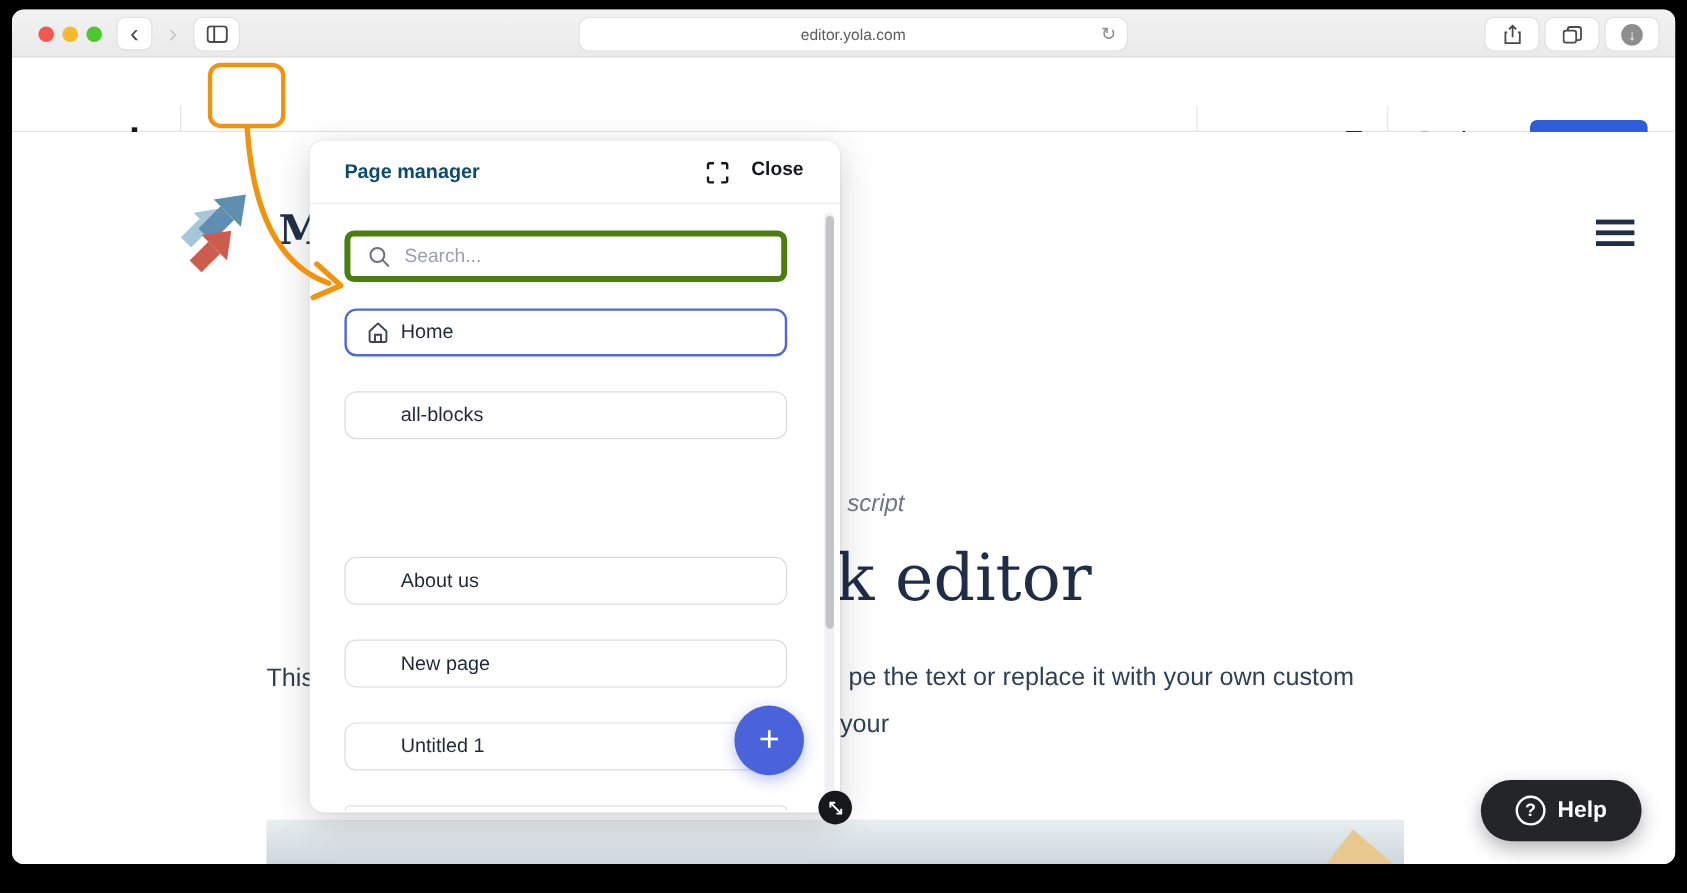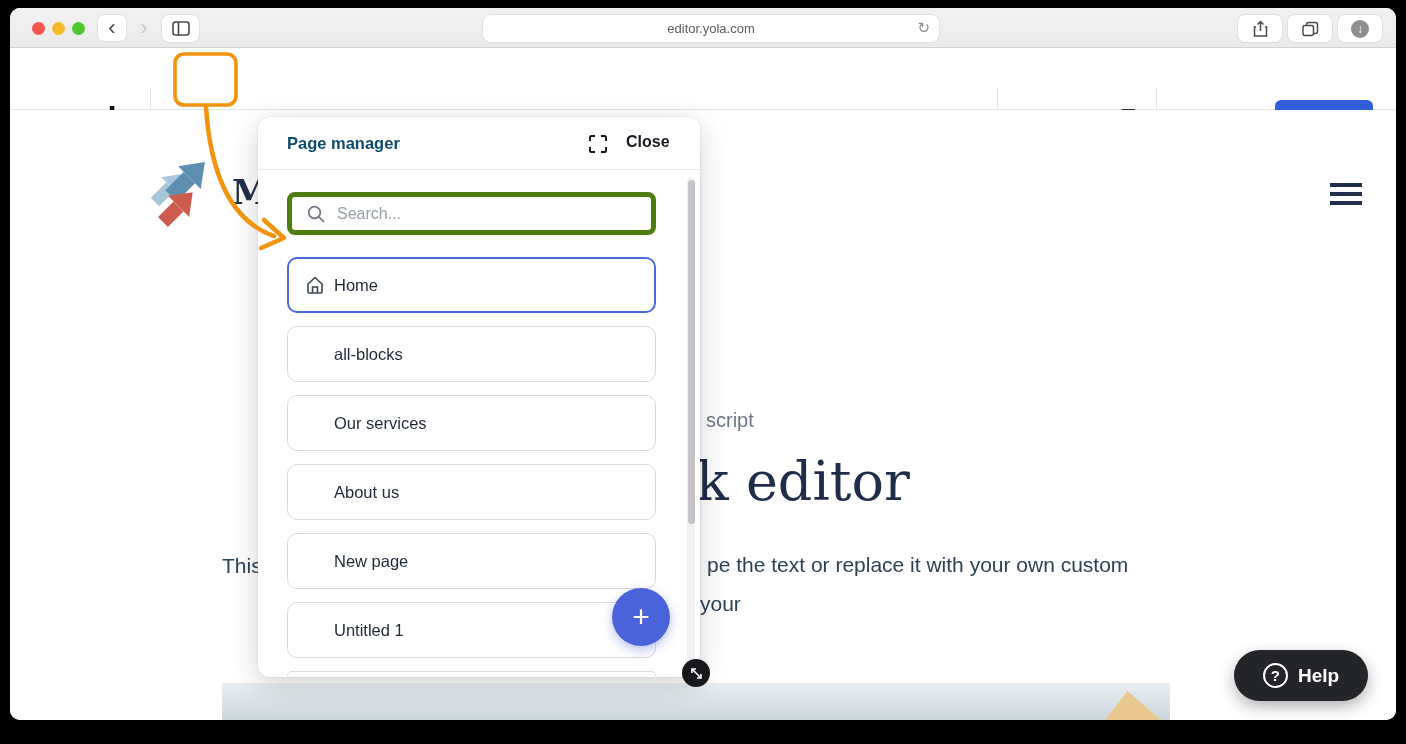--- a/index.html
+++ b/index.html
@@ -33,41 +33,41 @@
   .undoredo { position:absolute; top:58px; width:26px; height:26px; }
   .preview { position:absolute; left:1173px; top:60px; font-size:16px; font-weight:700; color:#15181e; }
   .publish { position:absolute; left:1265px; top:52px; width:98px; height:37px; background:#2E5DD7; color:#fff; font-size:15px; font-weight:700; border:none; border-radius:6px; display:flex; align-items:center; justify-content:center; }
 
   
   .canvas { position:absolute; left:0; top:102px; width:100%; height:610px; background:#fff; }
   .site-logo { position:absolute; left:123px; top:50px; }
   .site-m { position:absolute; left:222px; top:62px; font-family:"DejaVu Serif","Liberation Serif",serif; font-size:34px; font-weight:600; color:#22304a; }
   .site-burger { position:absolute; left:1320px; top:73px; width:32px; }
   .site-burger div { height:3.5px; background:#212e49; margin-bottom:5.5px; }
-  .frag-script { position:absolute; left:696px; top:299px; font-size:20px; color:#6d7887; }
+  .frag-script { position:absolute; left:696px; top:299px; font-size:20px; color:#6d7887;font-style:italic; }
   .frag-title { position:absolute; left:686px; top:340px; font-family:"DejaVu Serif","Liberation Serif",serif; font-size:54px; color:#1f2d49; }
   .frag-p1a { position:absolute; left:212px; top:444px; font-size:21px; color:#2e4156; }
   .frag-p1b { position:absolute; left:697px; top:443px; font-size:21px; color:#2e4156; }
   .frag-p2 { position:absolute; left:690px; top:482px; font-size:21px; color:#2e4156; }
   .strip { position:absolute; left:212px; top:573px; width:948px; height:37px; background:linear-gradient(#e9eef1,#ccd7dd); overflow:hidden; }
   .strip-tri { position:absolute; left:883px; top:8px; width:56px; height:29px; background:#e9c88f; clip-path:polygon(40% 0,100% 100%,0 100%); }
   .help-pill { position:absolute; left:1224px; top:540px; width:134px; height:51px; border-radius:26px; background:#232529; color:#fff; display:flex; align-items:center; justify-content:center; gap:10px; box-shadow:0 6px 16px rgba(0,0,0,.3); }
   .help-q { width:25px; height:25px; border:2.5px solid #fff; border-radius:50%; display:flex; align-items:center; justify-content:center; font-size:15px; font-weight:700; }
   .help-txt { font-size:19px; font-weight:700; }
 
   
   .panel { position:absolute; left:248px; top:109px; width:442px; height:560px; background:#fff; border-radius:12px; box-shadow:0 8px 30px rgba(0,0,0,.18), 0 0 0 1px rgba(0,0,0,.04); }
   .panel-header { position:absolute; left:0; top:0; width:100%; height:53px; border-bottom:1px solid #e9e9ec; }
   .panel-title { position:absolute; left:29px; top:17px; font-size:16.5px; font-weight:700; color:#0c4a6e; }
   .expand-btn { position:absolute; left:330px; top:17px; width:20px; height:20px; }
   .close-btn { position:absolute; left:368px; top:16px; font-size:16px; font-weight:600; color:#15181e; }
   .searchbox { position:absolute; left:29px; top:75px; width:369px; height:43px; border:5px solid #4d7c0f; border-radius:8px; display:flex; align-items:center; padding-left:15px; gap:12px; }
   .searchbox input { border:none; outline:none; font-size:16px; color:#394050; width:280px; font-family:"Liberation Sans",sans-serif; }
   .searchbox input::placeholder { color:#98a0ab; }
-  .pitem { position:absolute; left:29px; width:369px; height:56px; background:#fff; border:1px solid #d9dbe0; border-radius:10px; display:flex; align-items:center; padding-left:46px; gap:9px; font-size:16.5px; color:#1f2937; }
+  .pitem { position:absolute; left:29px; width:369px; height:40px; background:#fff; border:1px solid #d9dbe0; border-radius:10px; display:flex; align-items:center; padding-left:46px; gap:9px; font-size:16.5px; color:#1f2937; }
   .pitem.selected { border:2px solid #5069DA; padding-left:45px; }
   .pitem .home-ic { margin-left:-29px; }
   .pm-scroll-track { position:absolute; left:429px; top:60px; width:8px; height:494px; background:#f0f0f2; border-radius:4px; }
   .pm-scroll-thumb { position:absolute; left:430px; top:63px; width:7px; height:344px; background:#c3c3c8; border-radius:4px; }
   .fab { position:absolute; left:354px; top:471px; width:58px; height:58px; border-radius:50%; background:#4a63da; color:#fff; display:flex; align-items:center; justify-content:center; font-size:30px; font-weight:300; box-shadow:0 4px 12px rgba(74,99,218,.4); }
   .resize-handle { position:absolute; left:424px; top:542px; width:28px; height:28px; border-radius:50%; background:#17181b; display:flex; align-items:center; justify-content:center; }
 
   .annot { position:absolute; left:150px; top:40px; width:170px; height:220px; pointer-events:none; }
 </style>
 </head>
@@ -206,23 +206,20 @@
     <div class="pitem selected" style="top:140px">
       <svg class="home-ic" width="20" height="20" viewBox="0 0 20 20">
           <path d="M3 9 L10 2.5 L17 9 V17 a1 1 0 0 1-1 1 H4 a1 1 0 0 1-1-1 Z" fill="none" stroke="#3b4453" stroke-width="1.6" stroke-linejoin="round"></path>
           <path d="M7.5 18 V12 h5 v6" fill="none" stroke="#3b4453" stroke-width="1.6"></path>
         </svg>
       <span>Home</span>
     </div>
     <div class="pitem" style="top:209px">
         <span>all-blocks</span>
       </div>
-    <div class="pitem" style="top:278px">
-        <span>Our services</span>
-      </div>
     <div class="pitem" style="top:347px">
         <span>About us</span>
       </div>
     <div class="pitem" style="top:416px">
         <span>New page</span>
       </div>
     <div class="pitem" style="top:485px">
         <span>Untitled 1</span>
       </div>
     <div class="pitem" style="top:554px; height:5px; border-bottom:none; border-radius:10px 10px 0 0;"></div>

